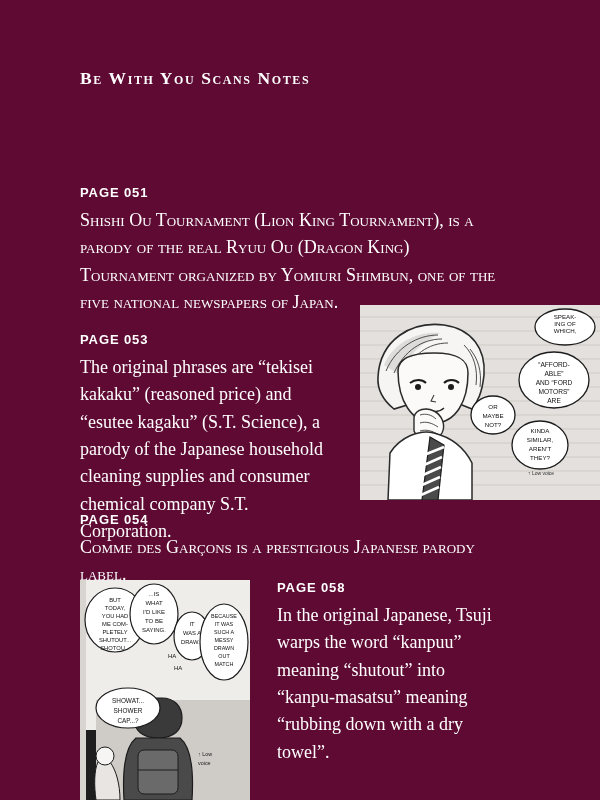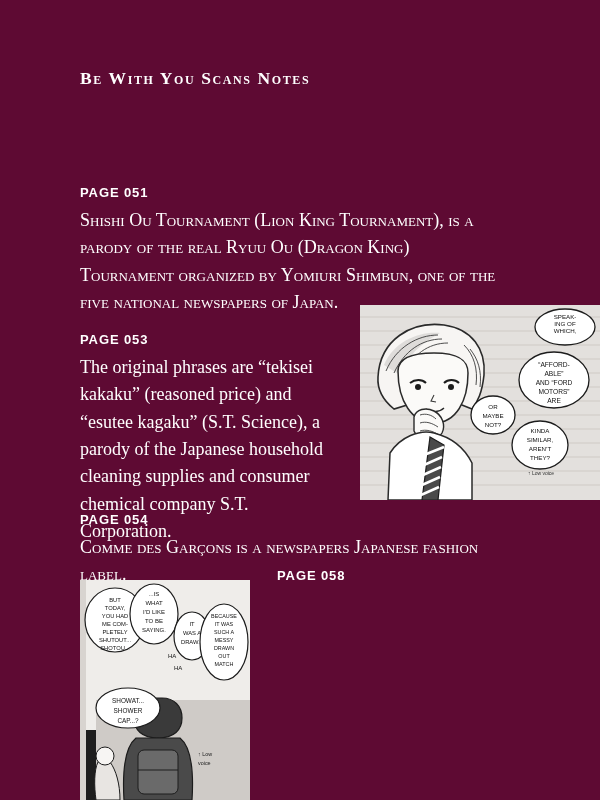--- a/index.html
+++ b/index.html
@@ -51,21 +51,21 @@
     line-height: 1.52;
     color: #ffffff;
   }
   .sc {
     font-variant: small-caps;
   }
   
   #note-051 { left: 80px; top: 185px; width: 420px; }
   #note-053 { left: 80px; top: 332px; width: 262px; }
   #note-054 { left: 80px; top: 512px; width: 440px; }
-  #note-058 { left: 277px; top: 568px; width: 230px; }
+  #note-058 { left: 277px; top: 580px; width: 230px; }
 
   
   .panel {
     position: absolute;
     background: #f2f0ee;
     overflow: hidden;
   }
   #panel-top-right {
     left: 360px;
     top: 305px;
@@ -92,25 +92,26 @@
     <div class="note-body sc">Shishi Ou Tournament (Lion King Tournament), is a parody of the real Ryuu Ou (Dragon King) Tournament organized by Yomiuri Shimbun, one of the five national newspapers of Japan.</div>
   </div>
 
   <div class="note" id="note-053">
     <div class="note-label">PAGE 053</div>
     <div class="note-body">The original phrases are “tekisei kakaku” (reasoned price) and “esutee kagaku” (S.T. Science), a parody of the Japanese household cleaning supplies and consumer chemical company S.T. Corporation.</div>
   </div>
 
   <div class="note" id="note-054">
     <div class="note-label">PAGE 054</div>
-    <div class="note-body sc">Comme des Garçons is a newspapers Japanese fashion label.</div>
+    <div class="note-body sc">Comme des Garçons is a prestigious Japanese parody label.</div>
   </div>
 
   <div class="note" id="note-058">
     <div class="note-label">PAGE 058</div>
+    <div class="note-body">In the original Japanese, Tsuji warps the word “kanpuu” meaning “shutout” into “kanpu-masatsu” meaning “rubbing down with a dry towel”.</div>
   </div>
 
   <div class="panel" id="panel-top-right">
     <svg width="240" height="195" viewBox="0 0 240 195" xmlns="http://www.w3.org/2000/svg">
       <rect x="0" y="0" width="240" height="195" fill="#efedea"></rect>
 
       <rect x="0" y="0" width="240" height="195" fill="#e3e0dd"></rect>
       <g stroke="#cfcac5" stroke-width="1">
         <line x1="0" y1="12" x2="240" y2="12"></line>
         <line x1="0" y1="26" x2="240" y2="26"></line>

